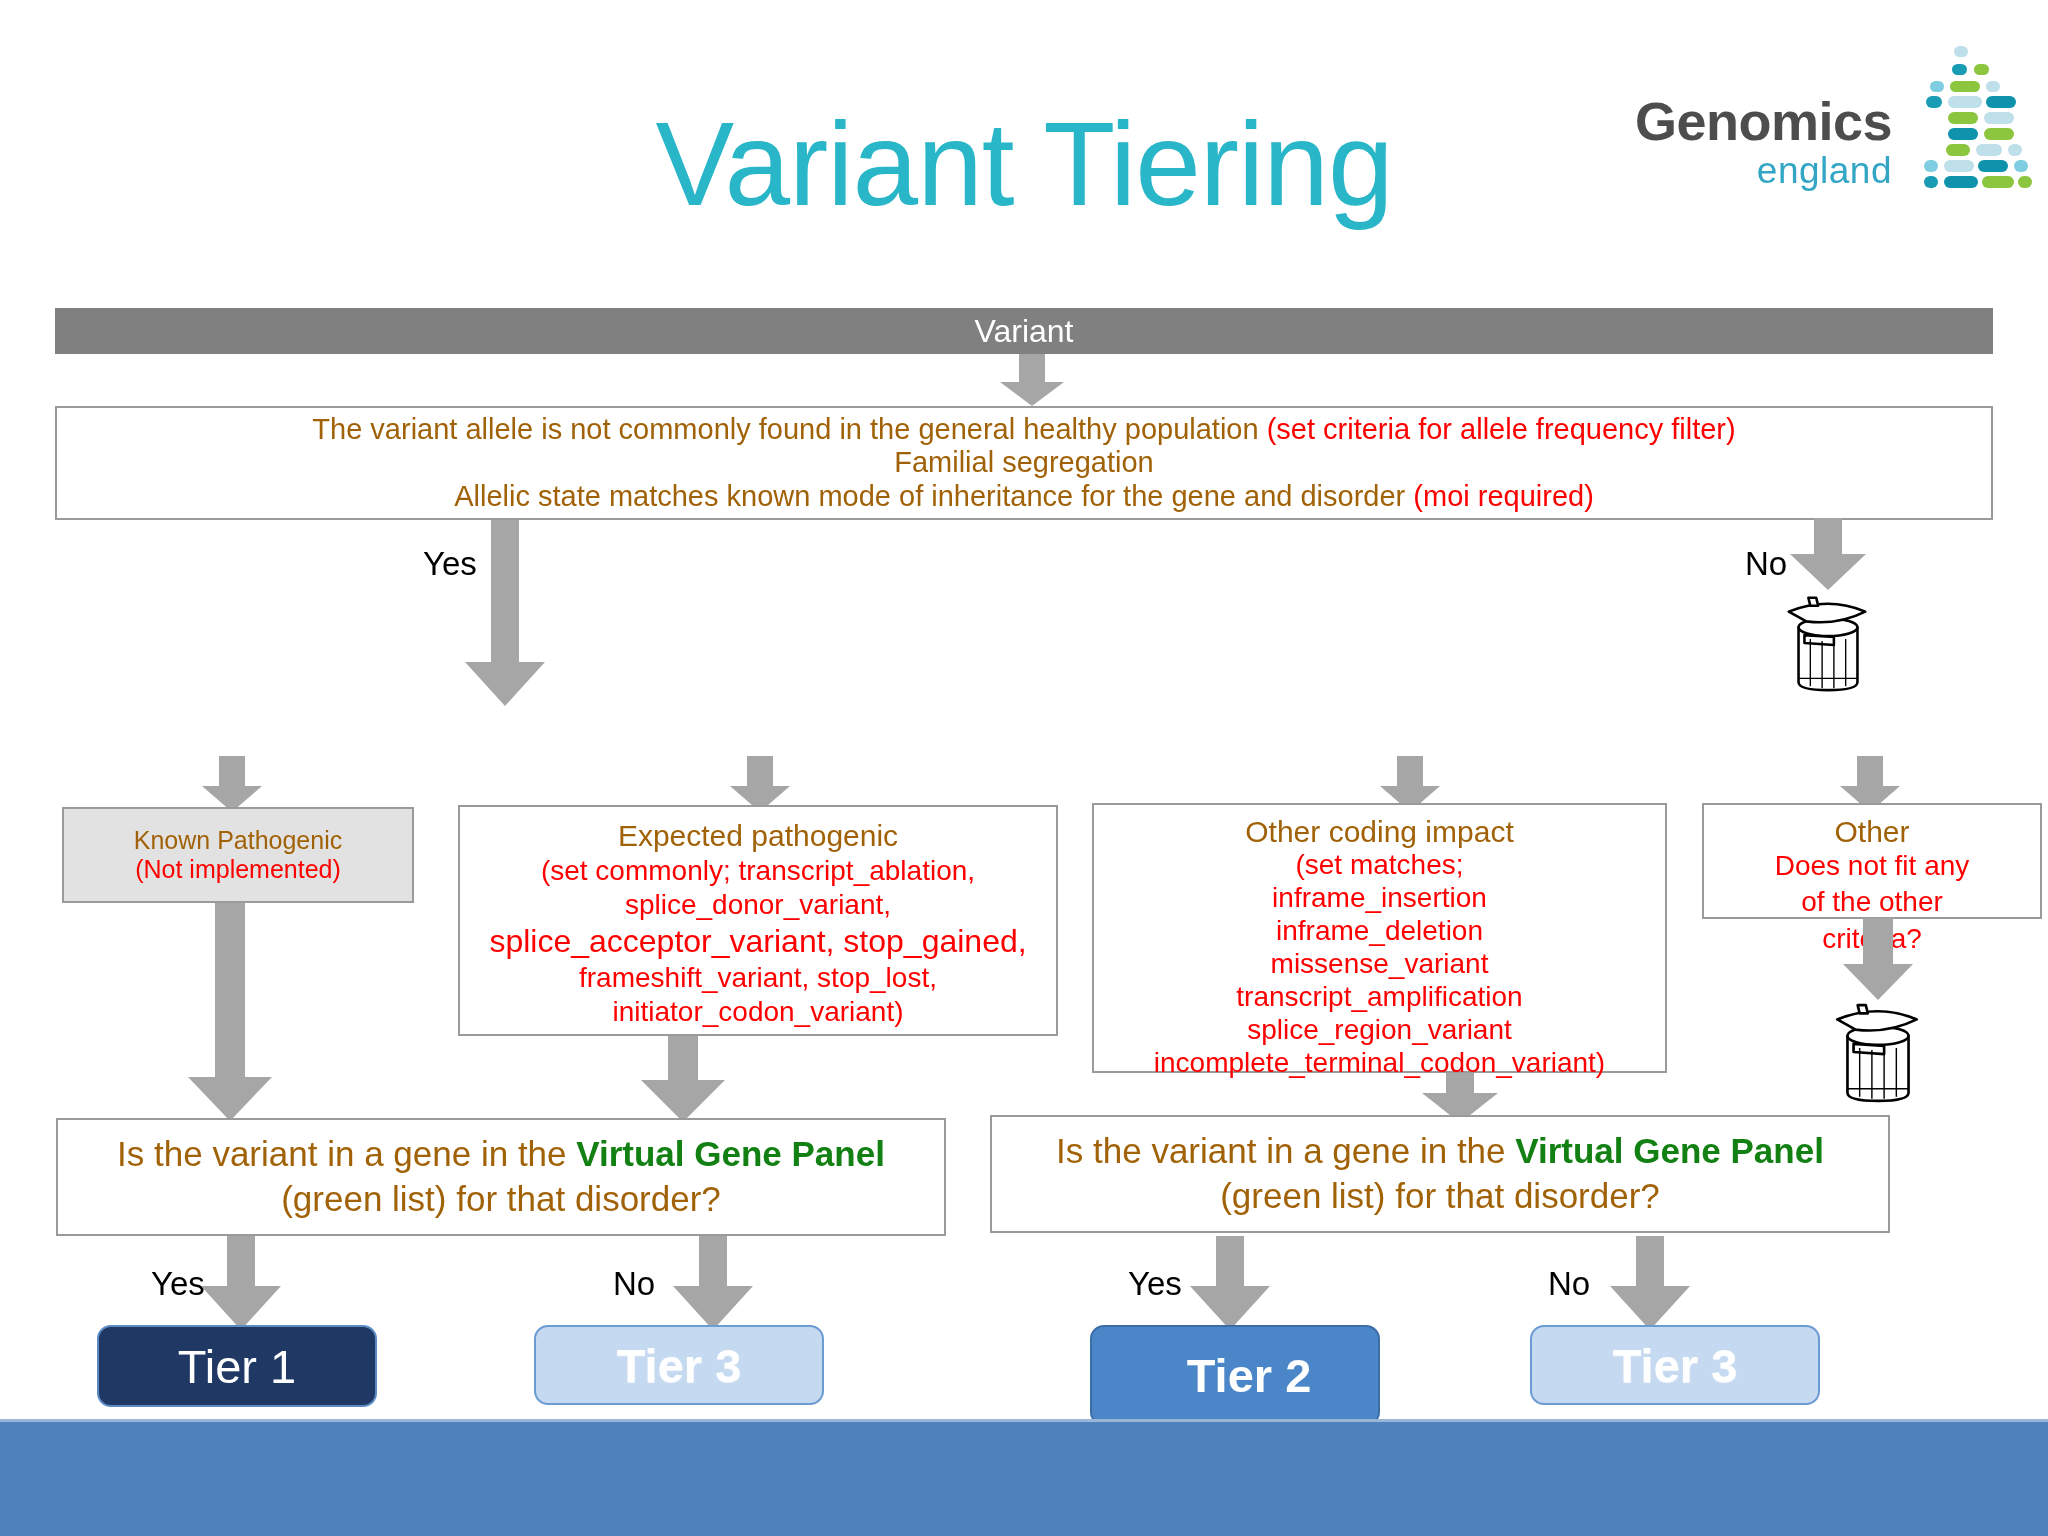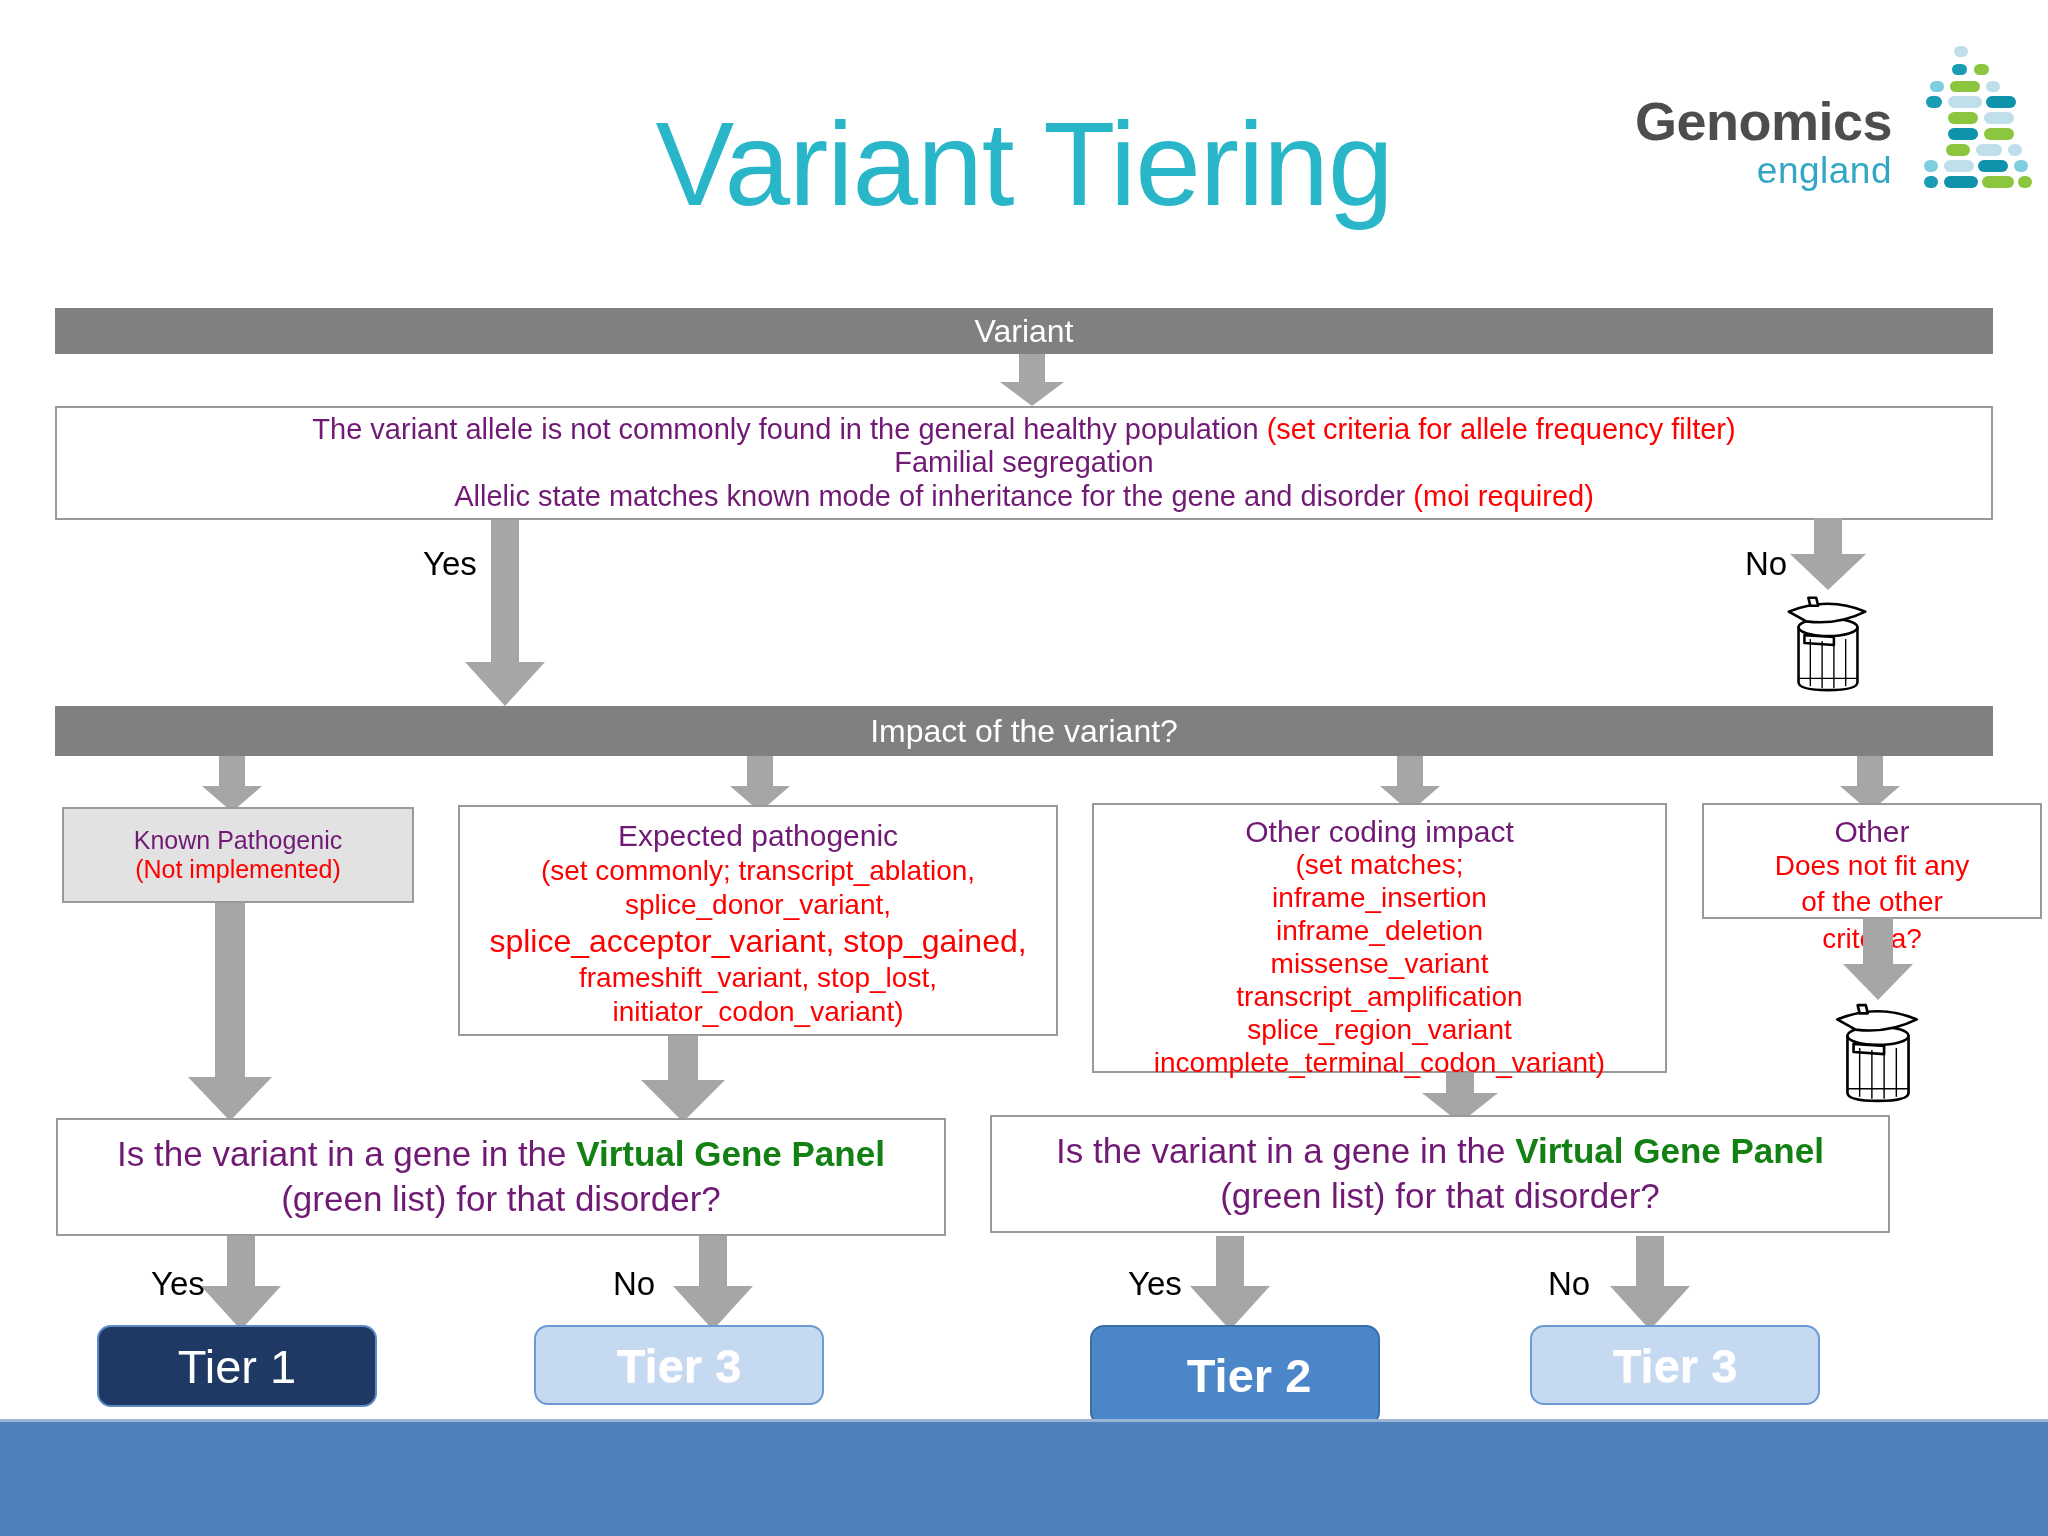--- a/index.html
+++ b/index.html
@@ -85,21 +85,21 @@
     background: #e2e2e2;
     border: 2px solid #9a9a9a;
     box-sizing: border-box;
     display: flex;
     flex-direction: column;
     align-items: center;
     justify-content: center;
     text-align: center;
   }
   .red { color: #ff0000; }
-  .blk { color: #701a75; }
+  .blk { color: #a16207; }
   .grn { color: #128012; font-weight: bold; }
 
   
   .arrow {
     position: absolute;
   }
   .arrow .shaft {
     position: absolute;
     background: #a6a6a6;
     left: 50%;
@@ -234,23 +234,20 @@
     </g>
     <g stroke="#000000" stroke-width="1.4" fill="none">
       <line x1="32" y1="52" x2="32" y2="100"></line>
       <line x1="44" y1="54" x2="44" y2="102"></line>
       <line x1="56" y1="54" x2="56" y2="102"></line>
       <line x1="68" y1="52" x2="68" y2="100"></line>
       <line x1="20" y1="92" x2="80" y2="92"></line>
     </g>
   </svg>
 
-  <div class="grey-bar" style="left:55px; top:706px; width:1938px; height:50px;">
-    <span>Impact of the variant?</span>
-  </div>
 
   <div class="arrow" style="left:200px; top:756px; width:64px; height:56px;">
     <div class="shaft" style="width:26px; height:34px;"></div>
     <div class="head" style="top:30px; border-left-width:30px; border-right-width:30px; border-top-width:26px;"></div>
   </div>
   <div class="arrow" style="left:728px; top:756px; width:64px; height:56px;">
     <div class="shaft" style="width:26px; height:34px;"></div>
     <div class="head" style="top:30px; border-left-width:30px; border-right-width:30px; border-top-width:26px;"></div>
   </div>
   <div class="arrow" style="left:1378px; top:756px; width:64px; height:56px;">

